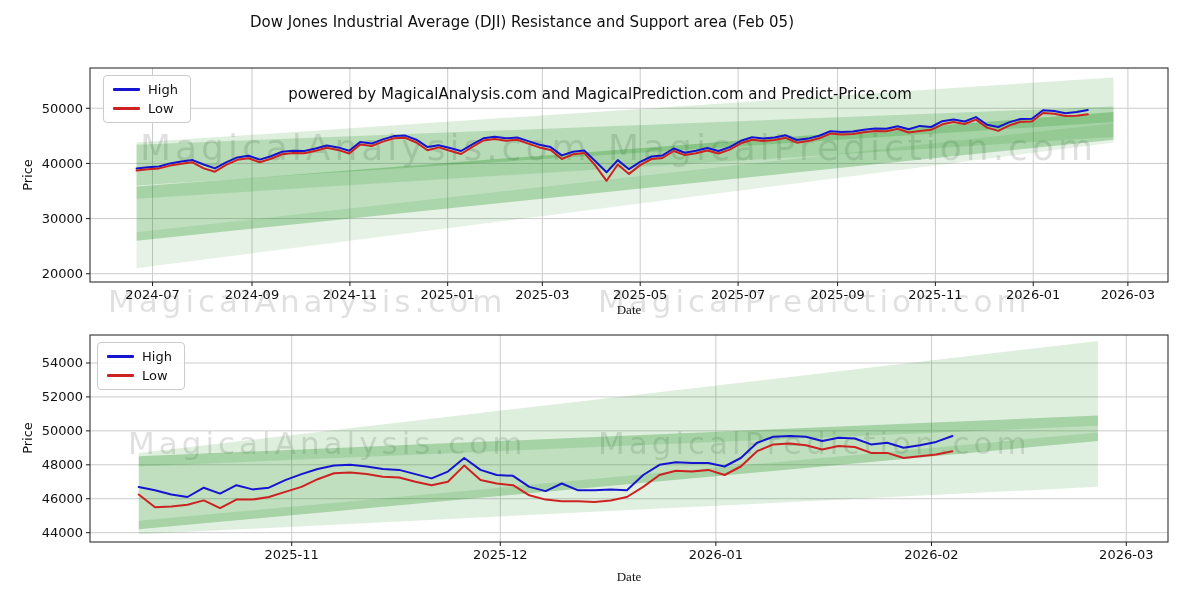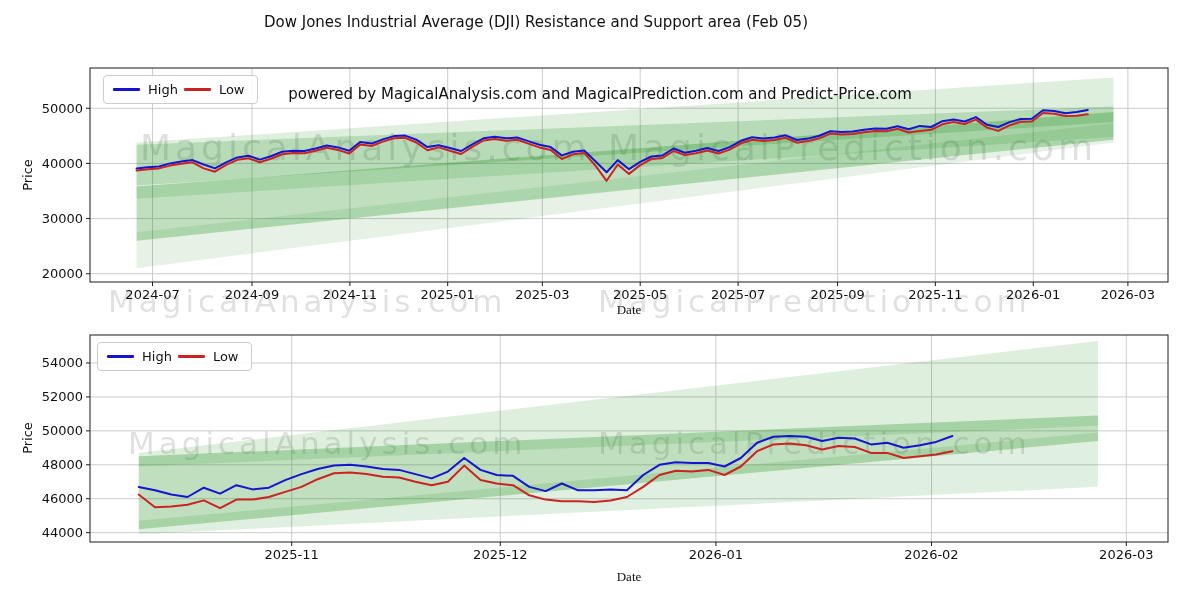--- a/index.html
+++ b/index.html
@@ -1,24 +1,24 @@
 <!DOCTYPE html>
 <html><head>
 <meta charset="utf-8">
 <style>
   html,body{margin:0;padding:0;background:#ffffff;}
   body{width:1200px;height:600px;overflow:hidden;font-family:"DejaVu Sans","Liberation Sans",sans-serif;}
   .fig{position:relative;width:1200px;height:600px;background:#ffffff;}
-  .title{position:absolute;top:13px;left:0;width:1044px;text-align:center;font-size:15px;color:#111;z-index:4;padding-left:14px;}
+  .title{position:absolute;top:13px;left:0;width:1044px;text-align:center;font-size:15px;color:#111;z-index:4;}
   .subtitle{position:absolute;top:45px;left:0;width:1200px;text-align:center;font-size:15px;color:#111;z-index:4;margin-top:40px;}
   .wm{position:absolute;color:rgba(0,0,0,0.12);white-space:nowrap;z-index:1;letter-spacing:4px;}
   .wm.big{font-size:36px;}
   .wm.med{font-size:31px;}
   #charts{position:absolute;left:0;top:0;z-index:2;}
-  .legend{position:absolute;z-index:3;background:rgba(255,255,255,0.88);border:1px solid #cccccc;border-radius:4px;padding:7px 12px 7px 9px;display:flex;flex-direction:row;gap:6px;}
+  .legend{position:absolute;z-index:3;background:rgba(255,255,255,0.88);border:1px solid #cccccc;border-radius:4px;padding:7px 12px 7px 9px;display:flex;flex-direction:column;gap:6px;}
   .legend-item{display:flex;align-items:center;gap:8px;}
   .legend-swatch{width:27px;height:3px;border-radius:1px;}
   .legend-label{font-size:13px;color:#111;line-height:1;}
   .axlabel{position:absolute;font-size:13px;color:#111;z-index:3;}
   .ylab{transform:translate(-50%,-50%) rotate(-90deg);}
   .xlab{transform:translate(-50%,0);font-family:Liberation Serif, serif;}
 </style>
 </head>
 <body>
 

